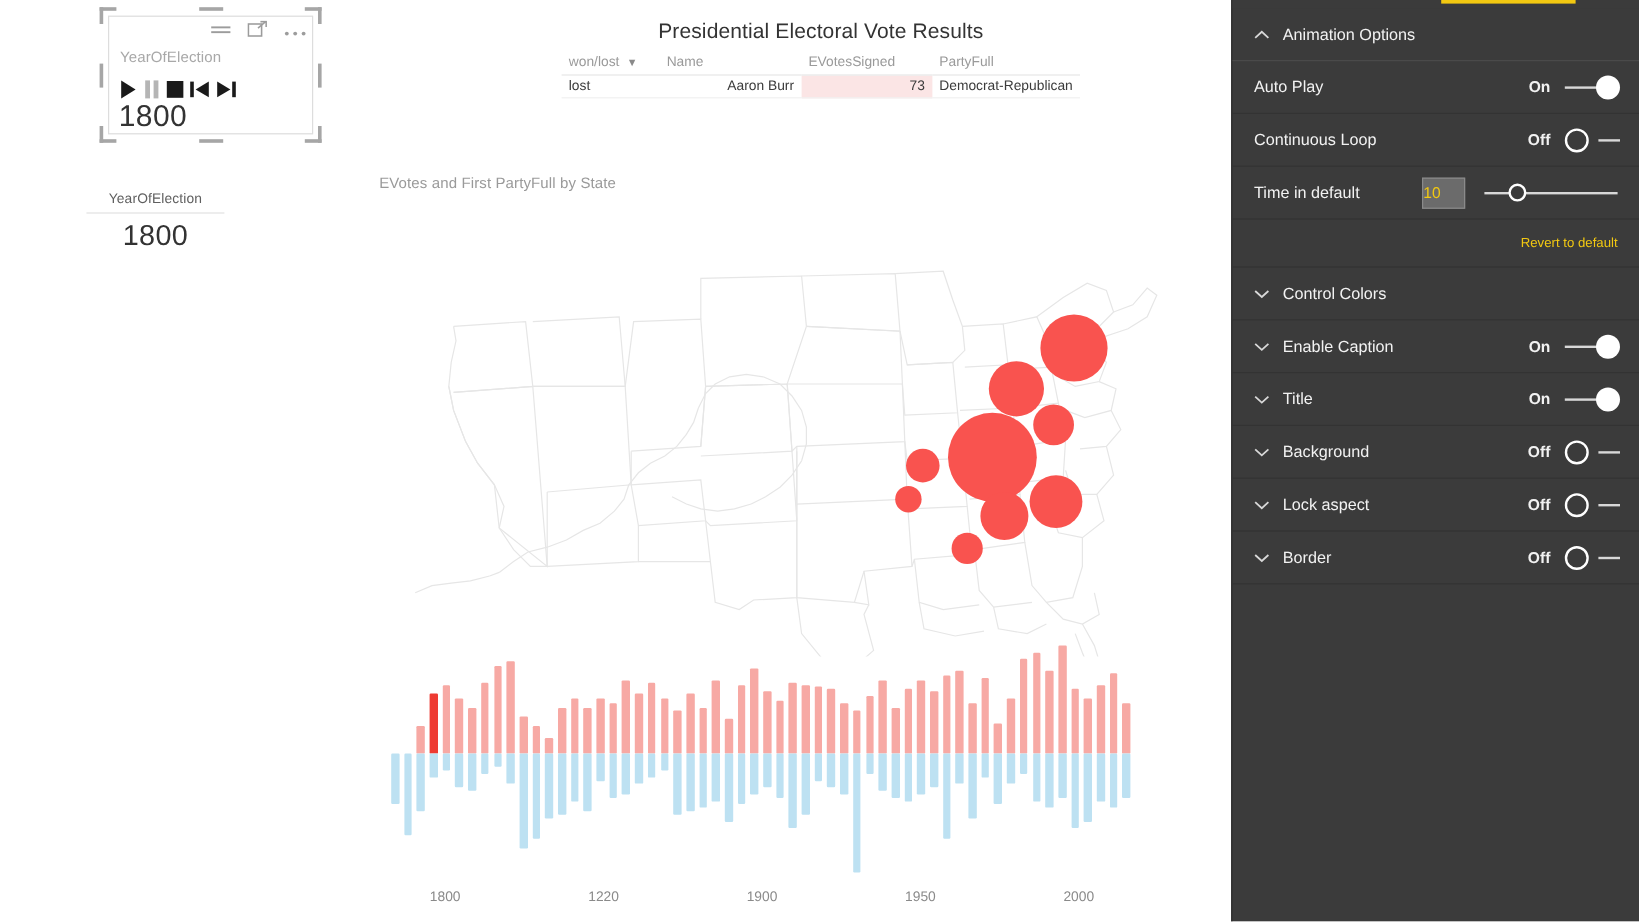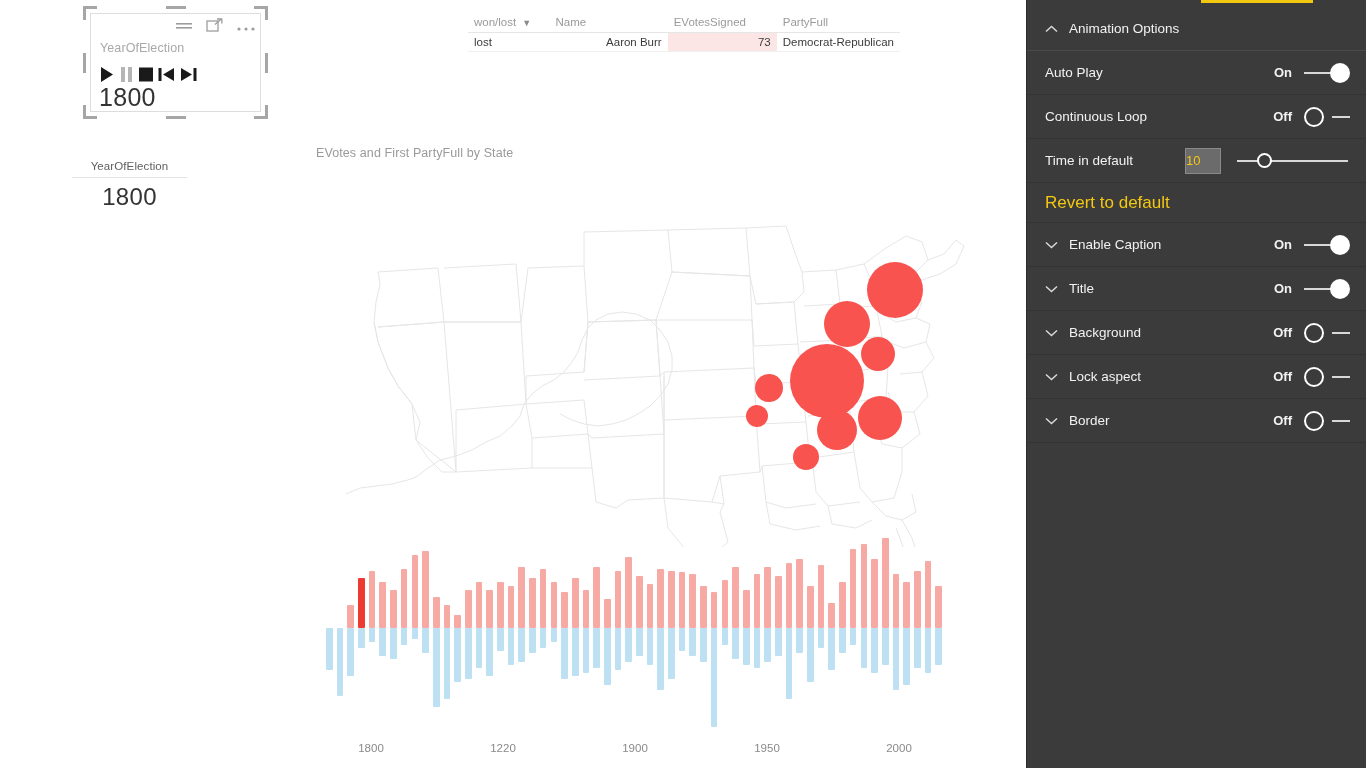--- a/index.html
+++ b/index.html
@@ -130,22 +130,23 @@
   .toggle .track {
     position:absolute; top:10px; height:2px; background:#d8d8d8;
   }
   .toggle .knob { position:absolute; top:1px; width:20px; height:20px; border-radius:50%; }
   .toggle.on .track { left:0; width:28px; }
   .toggle.on .knob { right:0; background:#ffffff; }
   .toggle.off .track { right:0; width:18px; }
   .toggle.off .knob { left:0; background:transparent; border:2.5px solid #ffffff; }
   .revert-row {
     height:40px; display:flex; align-items:center;
-    padding:0 18px; color:#f2c811; font-size:17px;
+    padding:0 18px; color:#f2c811; font-size:11px;
     border-bottom:1px solid #333333;
+    justify-content:flex-end;
   }
   .revert-row span { cursor:pointer; }
   #time-row { border-bottom:1px solid #333333; }
   #time-box {
     width:36px; height:26px; background:#6b6b6b; border:1px solid #8a8a8a;
     color:#f2c811; font-size:13px; text-align:left; line-height:24px;
     flex:0 0 36px; margin-right:14px;
   }
   #time-slider { position:relative; flex:1 1 auto; height:22px; }
   #time-slider .strack { position:absolute; left:2px; right:2px; top:10px; height:2px; background:#d8d8d8; }
@@ -234,20 +235,21 @@
     </div>
   </div>
 
   <div id="card-visual">
     <div id="card-label">YearOfElection</div>
     <div id="card-rule"></div>
     <div id="card-value">1800</div>
   </div>
 
   <div id="table-visual">
+    <div id="table-title">Presidential Electoral Vote Results</div>
     <table class="tv">
       <thead>
         <tr>
           <th class="col-wl"><span>won/lost</span><span class="sort-caret">▼</span></th>
           <th class="col-name">Name</th>
           <th class="col-ev">EVotesSigned</th>
           <th class="col-pf">PartyFull</th>
         </tr>
       </thead>
       <tbody>
@@ -629,27 +631,35 @@
     <span id="time-slider">
       <span class="strack"></span>
         <span class="sknob"></span>
     </span>
   </div>
 
   <div class="revert-row">
     <span>Revert to default</span>
   </div>
 
-
   <div class="pane-row">
     <span class="chev">
       <svg width="13" height="8" viewBox="0 0 13 8">
           <path d="M1 1.5 L6.5 6.5 L12 1.5" stroke="#d8d8d8" stroke-width="1.5" fill="none"></path>
         </svg>
     </span>
+    <span class="pane-label">Control Colors</span>
+  </div>
+
+  <div class="pane-row">
+    <span class="chev">
+      <svg width="13" height="8" viewBox="0 0 13 8">
+          <path d="M1 1.5 L6.5 6.5 L12 1.5" stroke="#d8d8d8" stroke-width="1.5" fill="none"></path>
+        </svg>
+    </span>
     <span class="pane-label">Enable Caption</span>
     <span class="pane-state">On</span>
     <span class="toggle on">
       <span class="track"></span>
         <span class="knob"></span>
     </span>
   </div>
 
   <div class="pane-row">
     <span class="chev">

